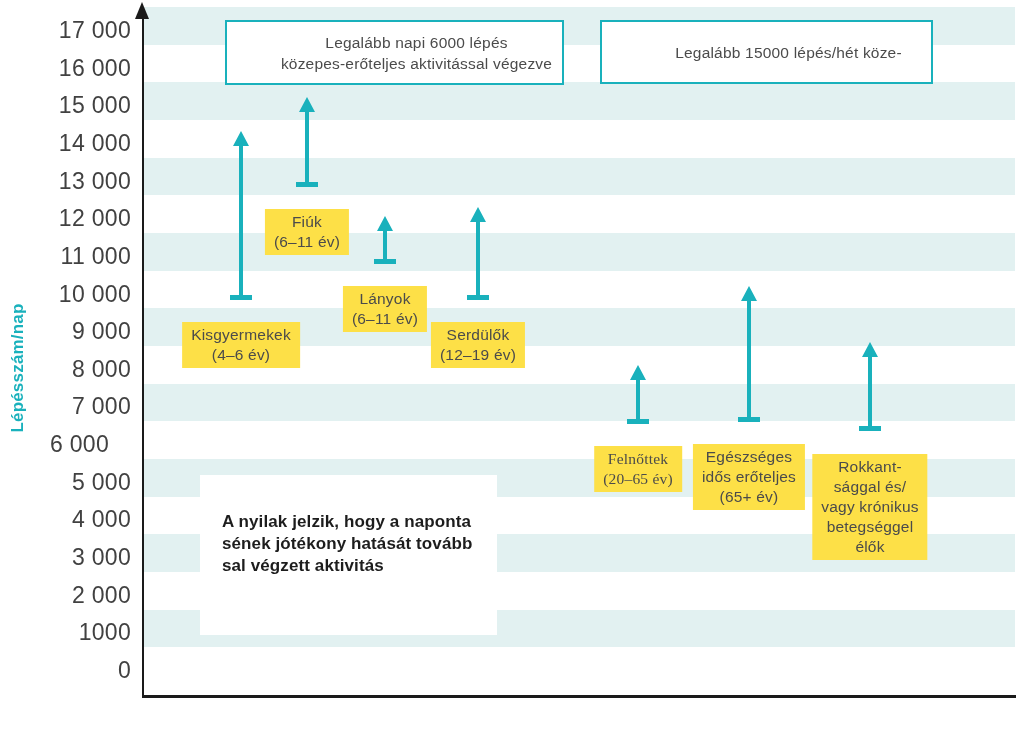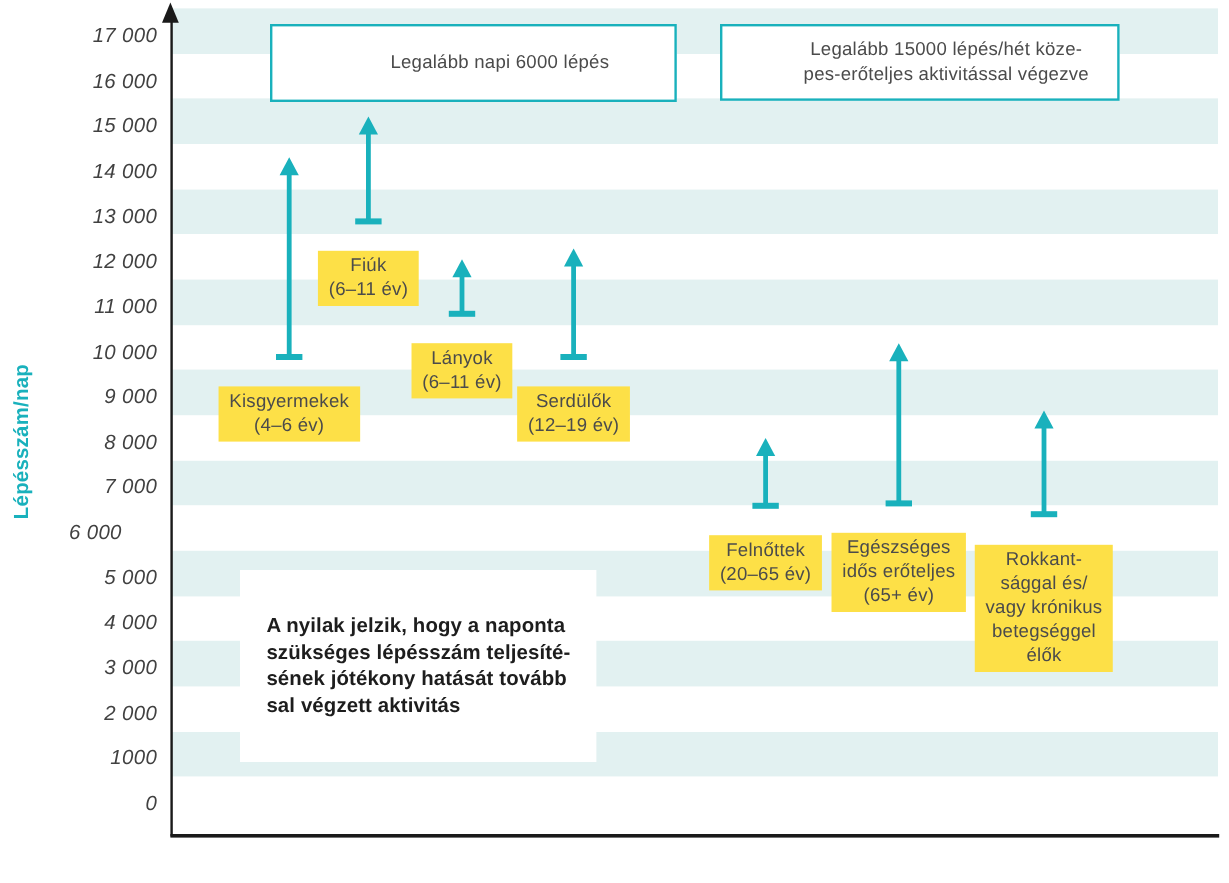--- a/index.html
+++ b/index.html
@@ -6,22 +6,22 @@
   .fig{
     position:relative;
     width:1024px;height:736px;
     background:#ffffff;
     font-family:"Liberation Sans", sans-serif;
     overflow:hidden;
   }
   .stripe{position:absolute;left:143px;width:872px;}
   .ytick{
     position:absolute;left:28px;width:103px;
-    text-align:right;font-size:17px;color:#414141;
-    transform:translateY(-50%);letter-spacing:.3px;font-style:italic;
+    text-align:right;font-size:23px;color:#414141;
+    transform:translateY(-50%);letter-spacing:.3px;
   }
   .ytitle{
     position:absolute;left:-62px;top:358px;width:160px;
     transform:rotate(-90deg);
     font-size:17px;font-weight:bold;color:#19b1bc;
     text-align:center;letter-spacing:.2px;
   }
   .axis-v{position:absolute;left:141.5px;top:14px;width:2.6px;height:683px;background:#1a1a1a;}
   .axis-h{position:absolute;left:141.5px;top:695px;width:874px;height:2.6px;background:#1a1a1a;}
   .axis-arrowhead{
@@ -94,28 +94,27 @@
       <div class="ytick" style="top: 519.4px;">4 000</div>
       <div class="ytick" style="top: 557.05px;">3 000</div>
       <div class="ytick" style="top: 594.7px;">2 000</div>
       <div class="ytick" style="top: 632.35px;">1000</div>
       <div class="ytick" style="top: 670px;">0</div>
     </div>
   <div class="ytitle">Lépésszám/nap</div>
   <div id="annotations">
       <div class="callout bordered" style="left: 225px; top: 20px; width: 291px; height: 61px;">
         <div class="">Legalább napi 6000 lépés</div>
+        <div class="">közepes-erőteljes aktivitással végezve</div>
       </div>
       <div class="callout bordered" style="left: 600px; top: 20px; width: 285px; height: 60px;">
         <div class="">Legalább 15000 lépés/hét köze-</div>
-        <div class="">pes-erőteljes aktivitással végezve</div>
       </div>
       <div class="callout note" style="left: 200px; top: 475px; width: 297px; height: 160px;">
         <div class="">A nyilak jelzik, hogy a naponta</div>
-        <div class="">szükséges lépésszám teljesíté-</div>
         <div class="">sének jótékony hatását tovább</div>
         <div class="">sal végzett aktivitás</div>
       </div>
     </div>
   <div id="group-labels">
       <div class="grp" style="left: 241px; top: 322.03px;">
         <div class="">Kisgyermekek</div>
         <div class="">(4–6 év)</div>
       </div>
       <div class="grp" style="left: 307px; top: 209.08px;">
@@ -123,21 +122,21 @@
         <div class="">(6–11 év)</div>
       </div>
       <div class="grp" style="left: 385px; top: 286.262px;">
         <div class="">Lányok</div>
         <div class="">(6–11 év)</div>
       </div>
       <div class="grp" style="left: 478px; top: 322.03px;">
         <div class="">Serdülők</div>
         <div class="">(12–19 év)</div>
       </div>
-      <div class="grp" style="left: 638px; top: 446.275px;">
+      <div class="grp" style="left: 638px; top: 446.275px; font-family: Liberation Serif, serif;">
         <div class="">Felnőttek</div>
         <div class="">(20–65 év)</div>
       </div>
       <div class="grp" style="left: 749px; top: 444.392px;">
         <div class="">Egészséges</div>
         <div class="">idős erőteljes</div>
         <div class="">(65+ év)</div>
       </div>
       <div class="grp" style="left: 870px; top: 453.805px;">
         <div class="">Rokkant-</div>

